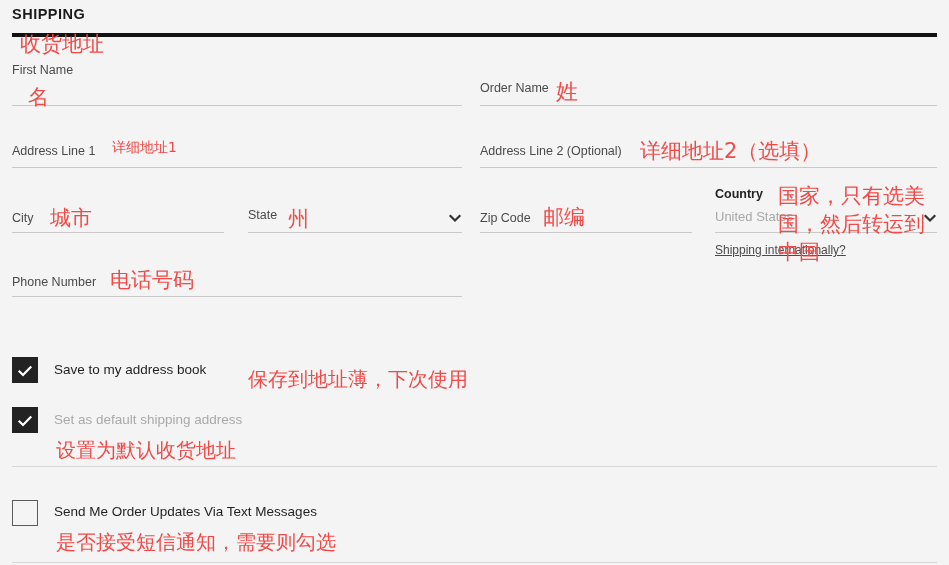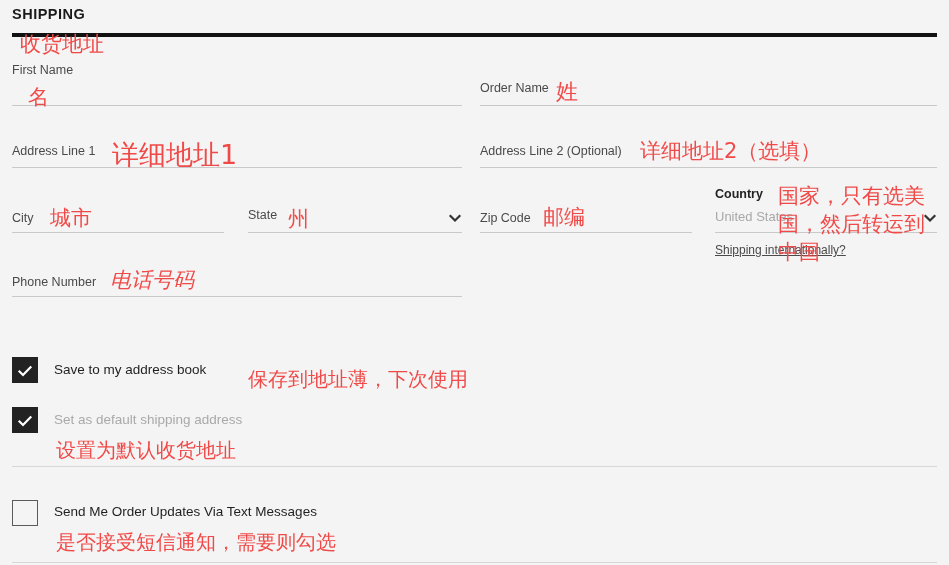--- a/index.html
+++ b/index.html
@@ -226,35 +226,35 @@
   <div class="checkbox-label" style="left:54px; top:504px;">Send Me Order Updates Via Text Messages</div>
 
   <div class="separator" style="top:562px;"></div>
 
   <div class="annot" style="left:20px; top:32px; font-size:21px;">收货地址</div>
 
   <div class="annot" style="left:28px; top:85px; font-size:21px;">名</div>
 
   <div class="annot" style="left:556px; top:79px; font-size:22px;">姓</div>
 
-  <div class="annot" style="left:112px; top:139px; font-size:27px;">详细地址1</div>
+  <div class="annot" style="left:112px; top:139px; font-size:14px;">详细地址1</div>
 
   <div class="annot" style="left:640px; top:139px; font-size:21px;">详细地址2（选填）</div>
 
   <div class="annot" style="left:50px; top:206px; font-size:21px;">城市</div>
 
   <div class="annot" style="left:288px; top:207px; font-size:21px;">州</div>
 
   <div class="annot" style="left:543px; top:205px; font-size:21px;">邮编</div>
 
   <div class="annot" style="left:778px; top:184px; font-size:21px;">国家，只有选美</div>
   <div class="annot" style="left:778px; top:212px; font-size:21px;">国，然后转运到</div>
   <div class="annot" style="left:778px; top:240px; font-size:21px;">中国</div>
 
-  <div class="annot" style="left:110px; top:268px; font-size:21px;font-style:italic;">电话号码</div>
+  <div class="annot" style="left:110px; top:268px; font-size:21px;">电话号码</div>
 
   <div class="annot" style="left:56px; top:439px; font-size:20px;">设置为默认收货地址</div>
 
   <div class="annot" style="left:248px; top:368px; font-size:20px;">保存到地址薄，下次使用</div>
 
   <div class="annot" style="left:56px; top:531px; font-size:20px;">是否接受短信通知，需要则勾选</div>
 
 </div>
 
 </body></html>

